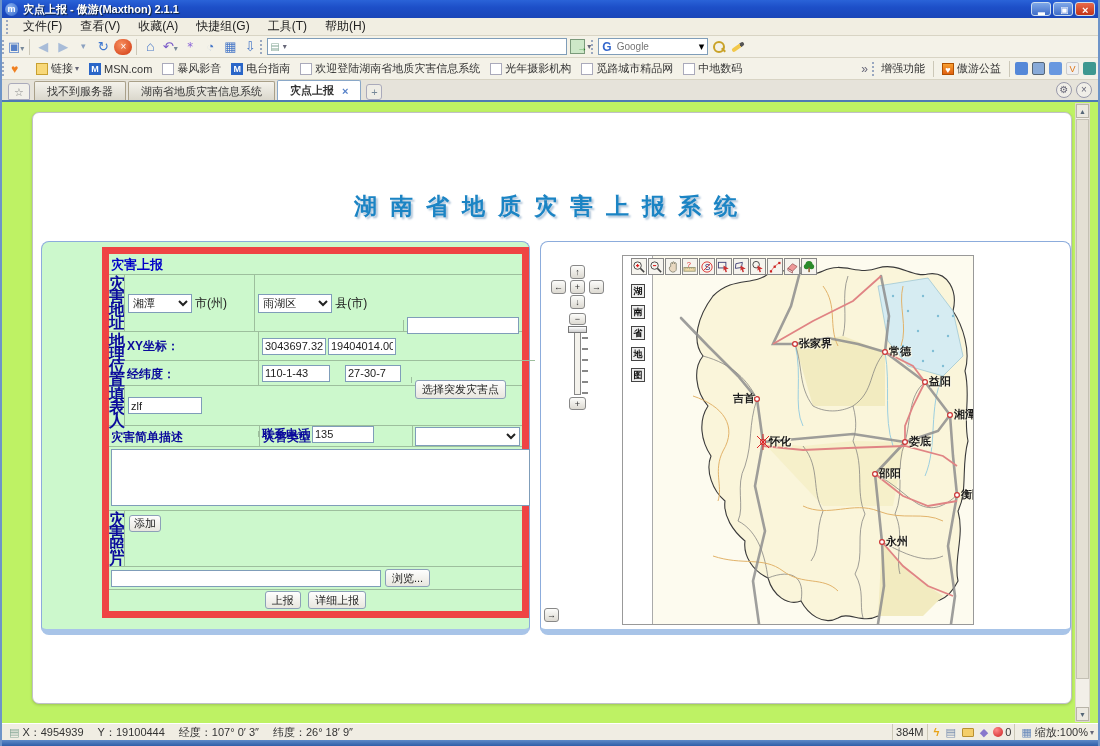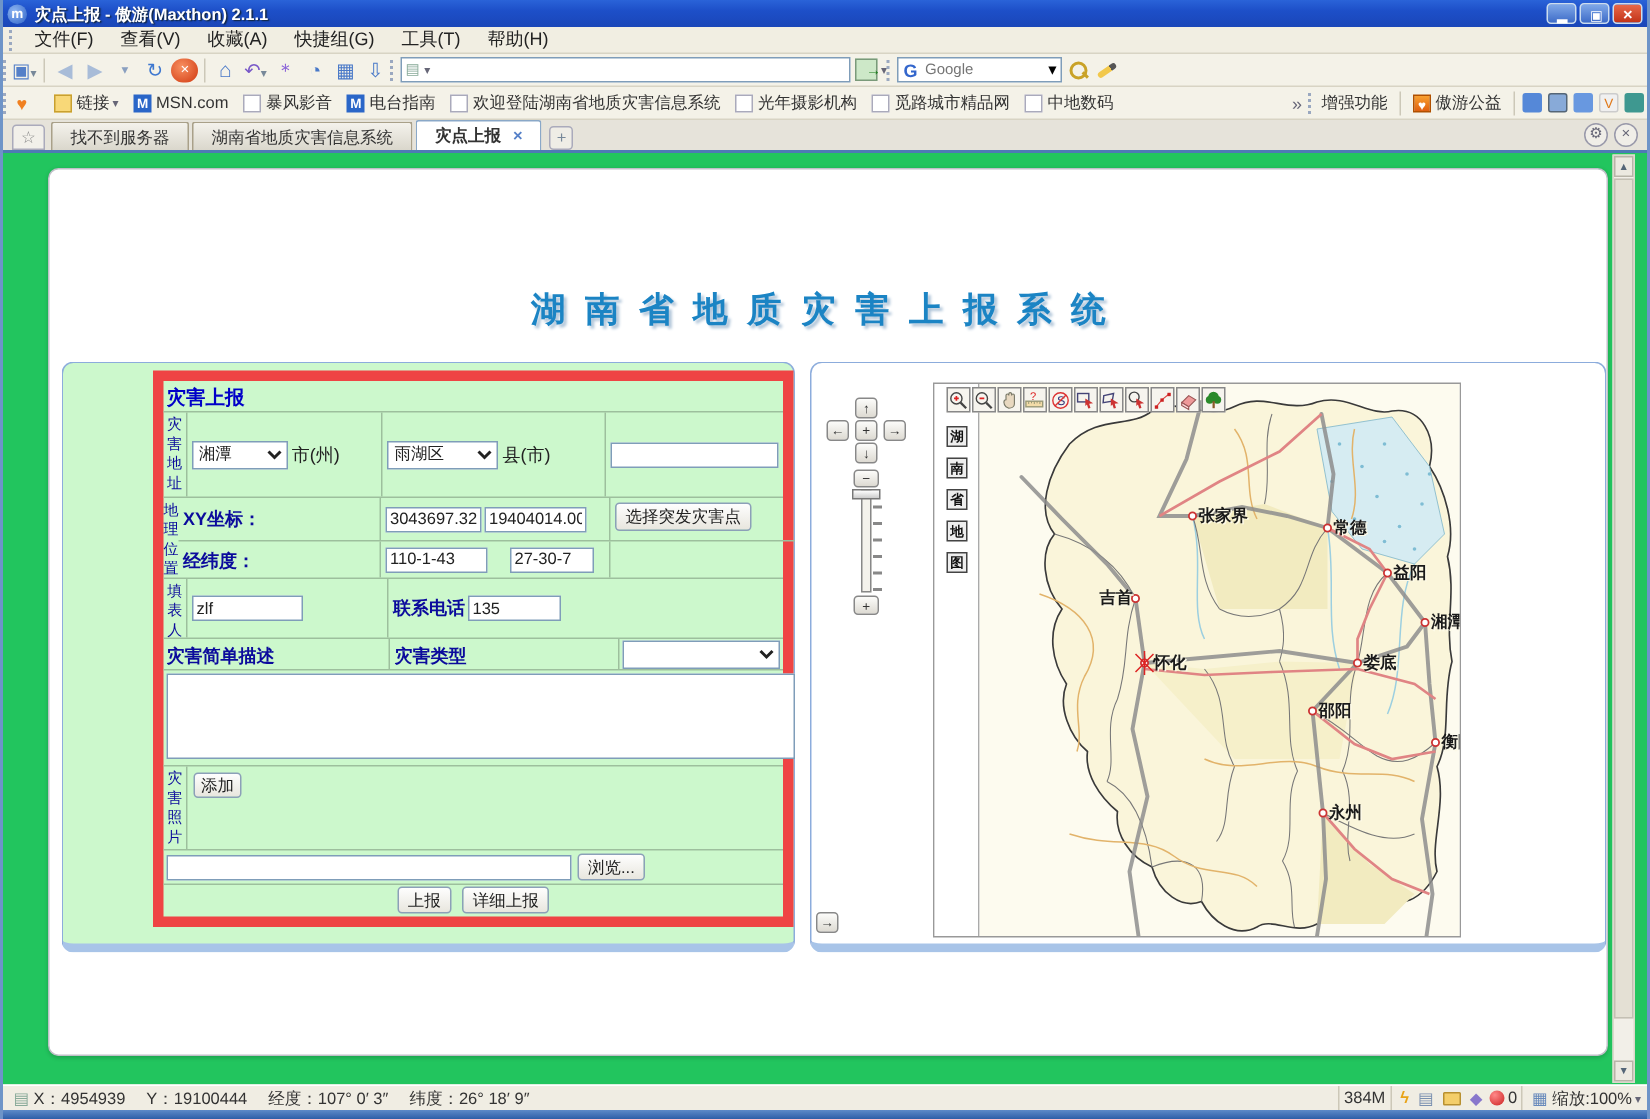--- a/index.html
+++ b/index.html
@@ -48,37 +48,37 @@
   
   .tabbar{position:absolute;left:0;top:80px;width:100%;height:22px;background:#E6E3DA;border-bottom:2px solid #4E7AB5;display:flex;align-items:flex-end;font-size:11px;}
   .staretab{width:22px;height:17px;border:1px solid #AAB;border-radius:3px 3px 0 0;background:#F2F0EA;text-align:center;line-height:16px;color:#888;margin:0 4px 0 6px;}
   .tab{height:19px;padding:0 12px;border:1px solid #A9A089;border-bottom:0;border-radius:2px 2px 0 0;background:linear-gradient(180deg,#F4F2EC,#DAD7CC);display:flex;align-items:center;margin-right:2px;color:#333;}
   .tab.active{background:#ffffff;border-color:#8AA8C8;font-weight:bold;height:20px;}
   .tab .tclose{color:#5580C8;font-weight:bold;margin-left:8px;font-size:11px;}
   .newtab{width:16px;height:16px;border:1px solid #AAB;border-radius:3px;background:#EFEDE6;color:#789;text-align:center;line-height:14px;margin-left:3px;}
   .tabbar .rightgrp{margin-right:6px;margin-bottom:2px;}
   .roundbtn{width:16px;height:16px;border:1px solid #99A;border-radius:8px;background:#F0EEE8;color:#667;font-size:10px;line-height:14px;text-align:center;margin-left:4px;}
   
-  .viewport{position:absolute;left:0;top:102px;width:100%;height:621px;background:#22c55e;}
+  .viewport{position:absolute;left:0;top:102px;width:100%;height:621px;background:#bef264;}
   .page-panel{position:absolute;left:30px;top:10px;width:1040px;height:592px;background:#fff;border:1px solid #C0C0C8;border-radius:7px;box-shadow:0 1px 3px rgba(0,0,0,.18);}
   .banner{position:absolute;left:0;top:72px;width:100%;height:42px;text-align:center;font-size:23px;font-weight:bold;color:#1B84C4;letter-spacing:13px;text-shadow:2px 2px 2px #AFC4D8;line-height:42px;}
   
   .form-panel{position:absolute;left:8px;top:128px;width:489px;height:394px;background:#CCF8CC;border:1px solid #8CACDC;border-bottom:6px solid #A8C4E8;border-radius:8px;}
   .form-table{position:absolute;left:60px;top:5px;width:427px;border:7px solid #ef4444;font-size:12px;color:#0B0B9C;}
   .frow{display:flex;border-top:1px solid #9DBF9D;}
   .frow:first-child{border-top:0;}
   .fcell{border-left:1px solid #9DBF9D;position:relative;}
   .fcell:first-child{border-left:0;}
   .fhead{height:20px;font-weight:bold;color:#0000C8;font-size:13px;padding:2px 0 0 2px;}
-  .vlabel{width:15px;font-weight:normal;line-height:13px;padding-top:2px;text-align:center;word-break:break-all;font-size:10px;}
+  .vlabel{width:15px;font-weight:bold;line-height:13px;padding-top:2px;text-align:center;word-break:break-all;font-size:16px;}
   .blab{font-weight:bold;}
   .xpin{border:1px solid #7F9DB9;height:17px;font-size:11px;padding:0 2px;background:#fff;color:#222;}
   .xpbtn{border:1px solid #8CA0B8;border-radius:3px;background:linear-gradient(180deg,#FEFEFE,#E8E6DE);font-size:11px;height:19px;padding:0 6px;color:#222;}
   select.xpin{padding:0;height:19px;}
-  .c1{width:134px;}.c2{width:153px;}.c3{width:124px;flex:1;}
+  .c1{width:134px;}.c2{width:153px;}.c3{width:124px;flex:1;margin-top:45px;}
   .cellpad{padding:3px;}
   
   .map-panel{position:absolute;left:507px;top:128px;width:531px;height:394px;background:#fff;border:1px solid #8CACDC;border-bottom:6px solid #A8C4E8;border-radius:8px;}
   .navbtn{position:absolute;width:15px;height:14px;border:1px solid #888;border-radius:3px;background:linear-gradient(180deg,#FCFCFA,#DDDAD2);font-size:9px;line-height:12px;text-align:center;color:#333;padding:0;}
   .slidertrack{position:absolute;left:33px;top:85px;width:7px;height:68px;border:1px solid #888;background:#F4F2EC;}
   .sliderthumb{position:absolute;left:27px;top:84px;width:19px;height:7px;border:1px solid #777;background:linear-gradient(180deg,#FFF,#CCC);}
   .tick{position:absolute;left:41px;width:6px;height:2px;background:#888;}
   .mapcanvas{position:absolute;left:81px;top:13px;width:352px;height:370px;border:1px solid #999;background:#fff;overflow:hidden;}
   .gutter{position:absolute;left:0;top:0;width:30px;height:370px;background:#fff;border-right:1px solid #AAA;}
   .layerbox{position:absolute;left:8px;width:14px;height:14px;border:1px solid #444;background:#EEE;font-size:9px;line-height:13px;text-align:center;color:#111;font-weight:bold;}

